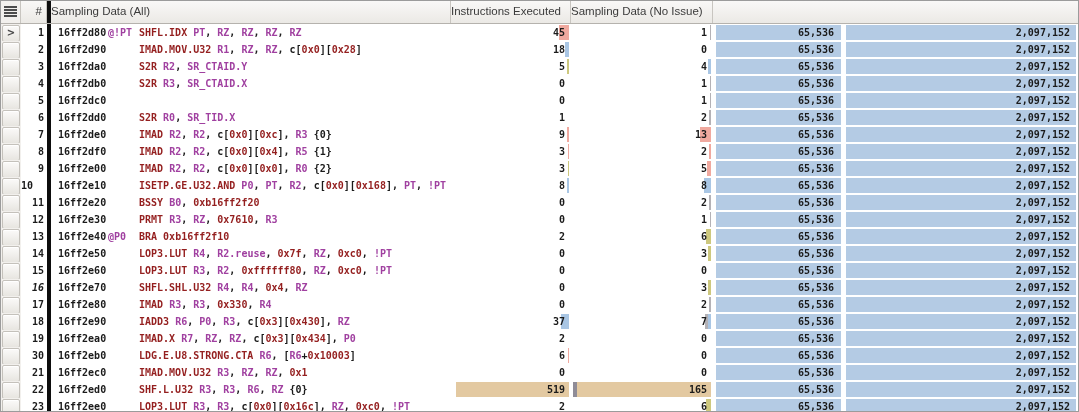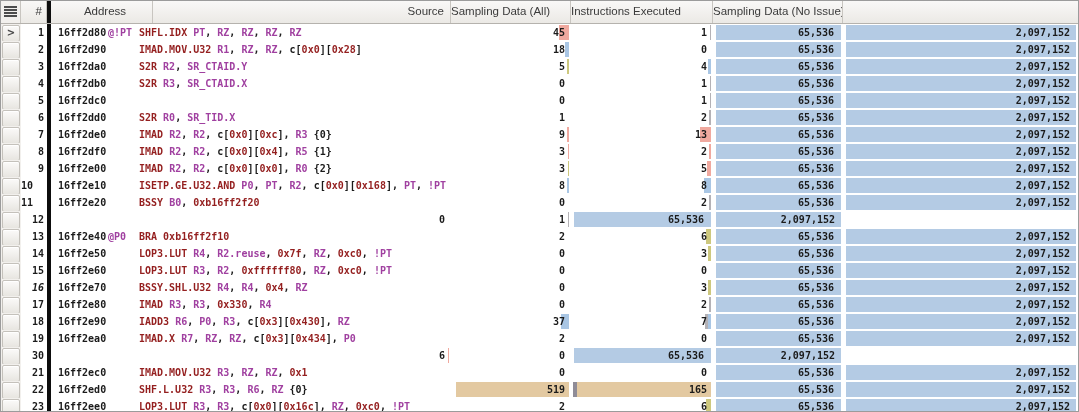--- a/index.html
+++ b/index.html
@@ -55,24 +55,20 @@
     <div class="cell gutter">
       <div class="burger">
           <i></i>
           <i></i>
           <i></i>
           <i></i>
         </div>
     </div>
     <div class="cell num">#</div>
     <div class="cell bline"></div>
-    <div class="cell code">
-      <span class="h-addr">Address</span>
-      <span class="h-src">Source</span>
-    </div>
     <div class="cell v">Sampling Data (All)</div>
     <div class="cell v">Instructions Executed</div>
     <div class="cell v">Sampling Data (No Issue)</div>
   </div>
   <div id="rows">
   <div class="row drow">
     <div class="cell gutter">
       <div class="gbtn"><span class="mark">&gt;</span></div>
     </div>
     <div class="cell num" style="text-align:right;padding-right:3px;">1</div>
@@ -349,21 +345,21 @@
     </div>
     <div class="cell v pad8 c-pe">
       <span class="fullbar" style="background: rgb(180, 203, 228);"></span><span class="val">2,097,152</span>
     </div>
   </div>
 
   <div class="row drow">
     <div class="cell gutter">
       <div class="gbtn"><span class="mark"></span></div>
     </div>
-    <div class="cell num" style="text-align:left;padding-right:3px;">11</div>
+    <div class="cell num" style="text-align:right;padding-right:3px;">11</div>
     <div class="cell bline"></div>
     <div class="cell code">
       <span class="addr">16ff2e20</span>
       <span class="pred"></span>
       <span class="instr"><span class="t-op">BSSY</span> <span class="t-rg">B0</span>, <span class="t-hx">0xb16ff2f20</span></span>
     </div>
     <div class="cell v c-all">
       <span class="bars"></span><span class="val">0</span>
     </div>
     <div class="cell v c-ni">
@@ -378,20 +374,25 @@
       <span class="fullbar" style="background: rgb(180, 203, 228);"></span><span class="val">2,097,152</span>
     </div>
   </div>
 
   <div class="row drow">
     <div class="cell gutter">
       <div class="gbtn"><span class="mark"></span></div>
     </div>
     <div class="cell num" style="text-align:right;padding-right:3px;">12</div>
     <div class="cell bline"></div>
+    <div class="cell code">
+      <span class="addr">16ff2e30</span>
+      <span class="pred"></span>
+      <span class="instr"><span class="t-op">PRMT</span> <span class="t-rg">R3</span>, <span class="t-rg">RZ</span>, <span class="t-hx">0x7610</span>, <span class="t-rg">R3</span></span>
+    </div>
     <div class="cell v c-all">
       <span class="bars"></span><span class="val">0</span>
     </div>
     <div class="cell v c-ni">
       <span class="bars">
             <i style="width: 1px; background: rgb(180, 178, 182);"></i>
           </span><span class="val">1</span>
     </div>
     <div class="cell v pad9 c-ie">
       <span class="fullbar" style="background: rgb(180, 203, 228);"></span><span class="val">65,536</span>
@@ -482,21 +483,21 @@
 
   <div class="row drow">
     <div class="cell gutter">
       <div class="gbtn"><span class="mark"></span></div>
     </div>
     <div class="cell num" style="text-align:right;padding-right:3px;font-style:italic;">16</div>
     <div class="cell bline"></div>
     <div class="cell code">
       <span class="addr">16ff2e70</span>
       <span class="pred"></span>
-      <span class="instr"><span class="t-op">BSSY.SHL.U32</span> <span class="t-rg">R4</span>, <span class="t-rg">R4</span>, <span class="t-hx">0x4</span>, <span class="t-rg">RZ</span></span>
+      <span class="instr"><span class="t-op">SHFL.SHL.U32</span> <span class="t-rg">R4</span>, <span class="t-rg">R4</span>, <span class="t-hx">0x4</span>, <span class="t-rg">RZ</span></span>
     </div>
     <div class="cell v c-all">
       <span class="bars"></span><span class="val">0</span>
     </div>
     <div class="cell v c-ni">
       <span class="bars">
             <i style="width: 3px; background: rgb(205, 200, 126);"></i>
           </span><span class="val">3</span>
     </div>
     <div class="cell v pad9 c-ie">
@@ -588,20 +589,25 @@
       <span class="fullbar" style="background: rgb(180, 203, 228);"></span><span class="val">2,097,152</span>
     </div>
   </div>
 
   <div class="row drow">
     <div class="cell gutter">
       <div class="gbtn"><span class="mark"></span></div>
     </div>
     <div class="cell num" style="text-align:right;padding-right:3px;">30</div>
     <div class="cell bline"></div>
+    <div class="cell code">
+      <span class="addr">16ff2eb0</span>
+      <span class="pred"></span>
+      <span class="instr"><span class="t-op">LDG.E.U8.STRONG.CTA</span> <span class="t-rg">R6</span>, [<span class="t-rg">R6</span>+<span class="t-hx">0x10003</span>]</span>
+    </div>
     <div class="cell v c-all">
       <span class="bars">
             <i style="width: 1px; background: rgb(240, 169, 159);"></i>
           </span><span class="val">6</span>
     </div>
     <div class="cell v c-ni">
       <span class="bars"></span><span class="val">0</span>
     </div>
     <div class="cell v pad9 c-ie">
       <span class="fullbar" style="background: rgb(180, 203, 228);"></span><span class="val">65,536</span>

